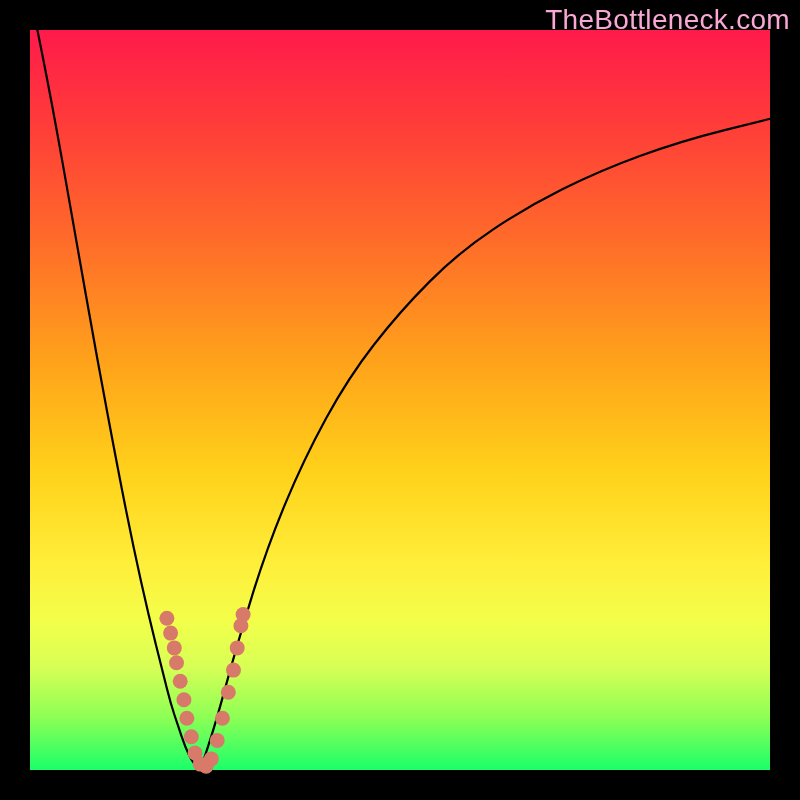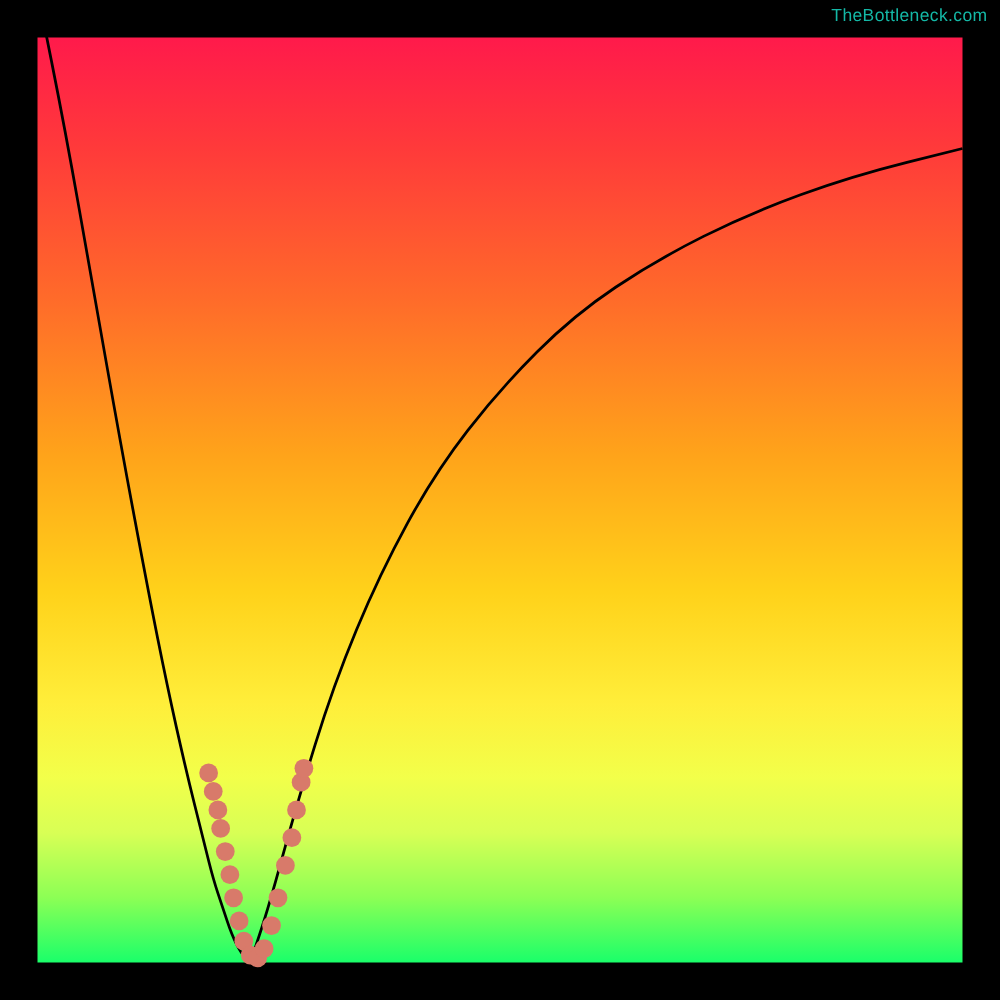--- a/index.html
+++ b/index.html
@@ -35,22 +35,22 @@
       #f2ff4a 80%,
       #d8ff55 86%,
       #8cff55 93%,
       #1aff6a 100%
     );
   }
   .watermark {
     position: absolute;
     top: 4px;
     right: 10px;
-    color: #14b8a6;
-    font-size: 14px;
+    color: #f9a8d4;
+    font-size: 28px;
     font-weight: 500;
     letter-spacing: 0.3px;
     user-select: none;
   }
   svg.curves {
     position: absolute;
     left: 0;
     top: 0;
     width: 740px;
     height: 740px;

